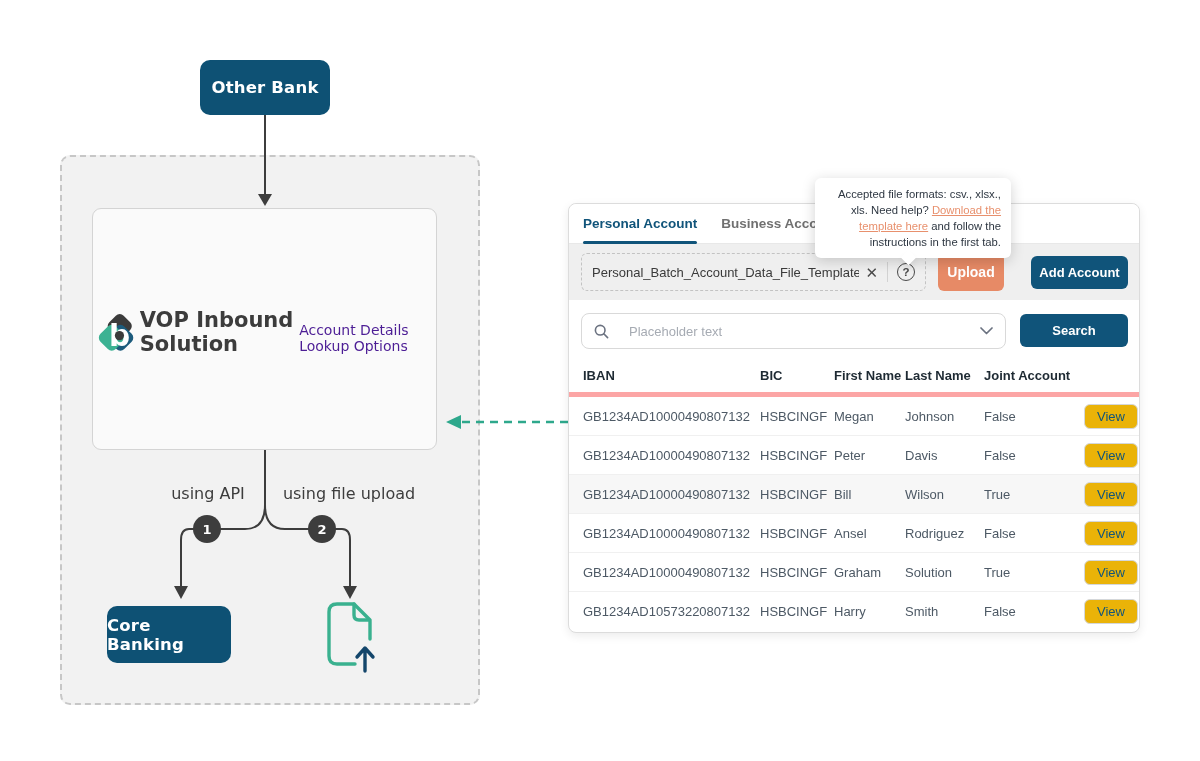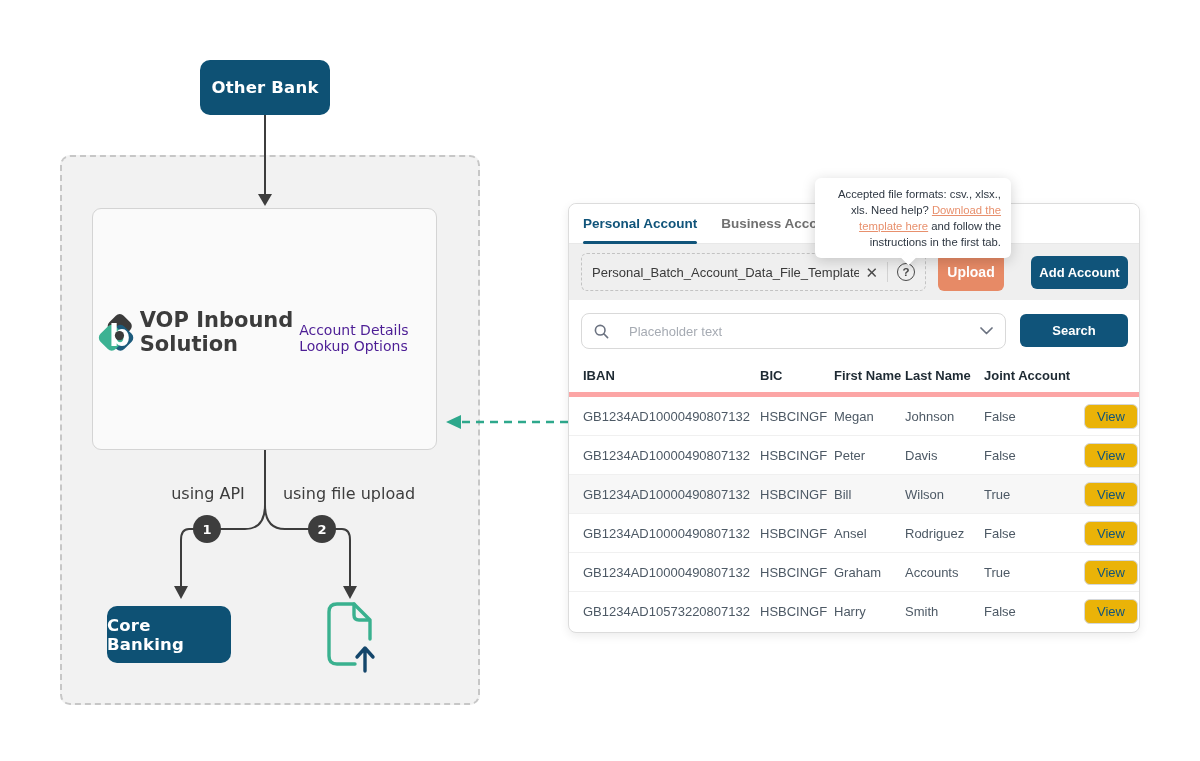--- a/index.html
+++ b/index.html
@@ -198,21 +198,21 @@
     <span>HSBCINGF</span>
     <span>Ansel</span>
     <span>Rodriguez</span>
     <span>False</span>
     <button class="view-btn">View</button>
   </div>
           <div class="trow">
     <span>GB1234AD10000490807132</span>
     <span>HSBCINGF</span>
     <span>Graham</span>
-    <span>Accounts</span>
+    <span>Solution</span>
     <span>True</span>
     <button class="view-btn">View</button>
   </div>
           <div class="trow">
     <span>GB1234AD10573220807132</span>
     <span>HSBCINGF</span>
     <span>Harry</span>
     <span>Smith</span>
     <span>False</span>
     <button class="view-btn">View</button>

